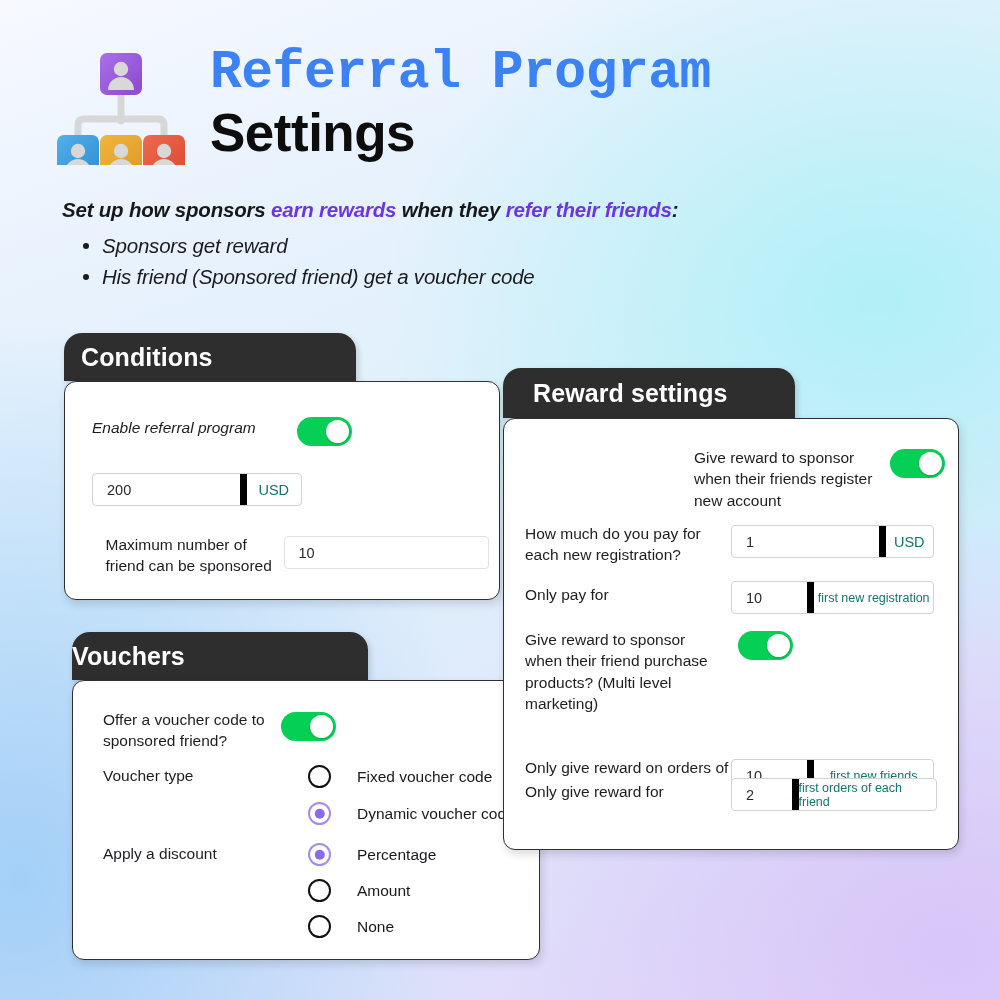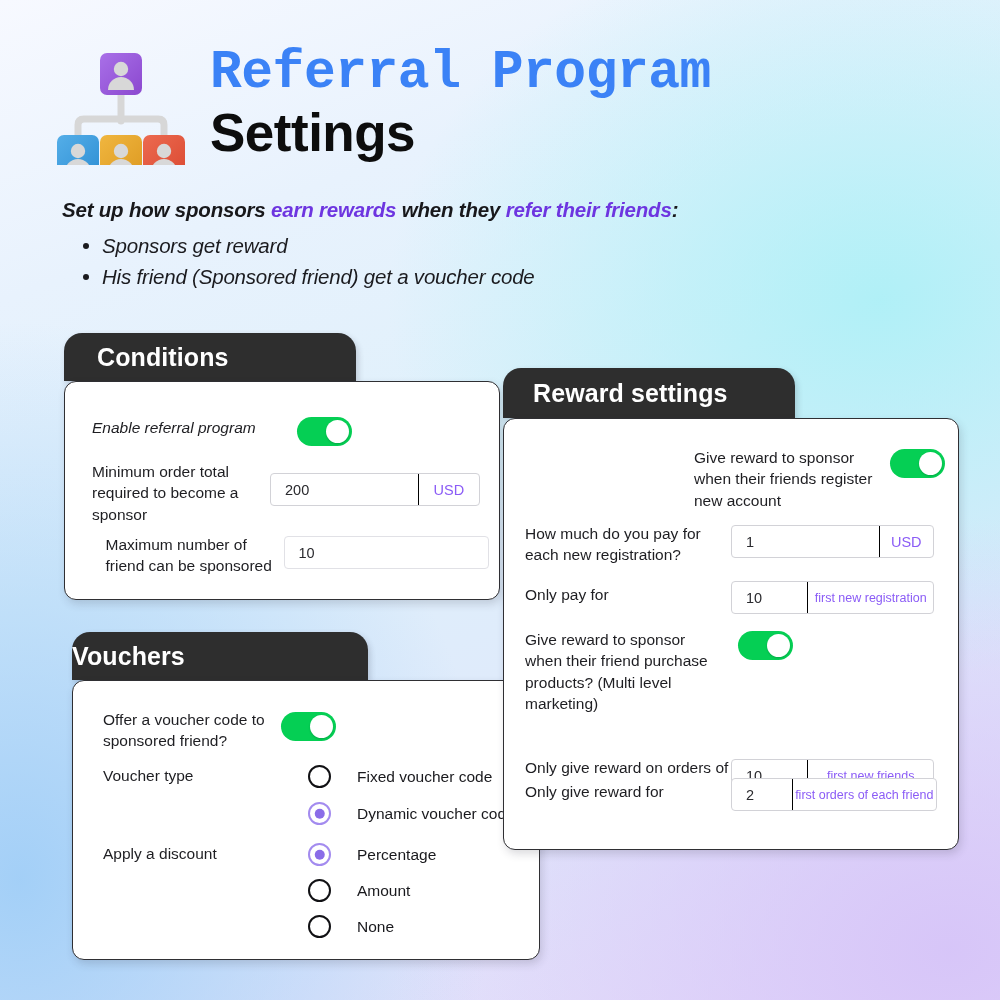--- a/index.html
+++ b/index.html
@@ -166,25 +166,25 @@
     flex: none;
   }
   .field .val {
     display: flex;
     align-items: center;
     padding-left: 14px;
     font-size: 14.5px;
     color: #2a2a2e;
   }
   .field .suffix {
-    border-left: 1px solid #000000;
+    border-left: 7px solid #000000;
     display: flex;
     align-items: center;
     justify-content: center;
-    color: #8b5cf6;
+    color: #0f766e;
   }
 
   
   .radio-row {
     display: flex;
     align-items: center;
     gap: 26px;
   }
   .radio {
     width: 23px;
@@ -280,33 +280,32 @@
 
 <div class="intro">
   <div class="intro-lead"><span>Set up how sponsors </span><span class="hl">earn rewards</span><span> when they </span><span class="hl">refer their friends</span><span>:</span></div>
   <ul class="intro-list">
     <li>Sponsors get reward</li>
     <li>His friend (Sponsored friend) get a voucher code</li>
   </ul>
 </div>
 
 <div class="card">
-  <div class="card-tab" style="left:64px; top:333px; width:292px; height:48px; padding-left:33px;">
+  <div class="card-tab" style="left:64px; top:333px; width:292px; height:48px; padding-left:17px;">
     <span>Conditions</span>
   </div>
 
   <div class="card-body" style="left:64px; top:381px; width:436px; height:219px;">
 
     <div class="row" style="left:27px; top:35px; width:400px;">
       <div class="row-label" style="width:205px; font-size:15.5px;font-style:italic;">Enable referral program</div>
       <div class="toggle"></div>
     </div>
 
     <div class="row" style="left:27px; top:79px; width:410px;">
-      <div class="row-label" style="width:178px; font-size:15.5px;">Minimum order total required to become a sponsor</div>
       <div class="field" style="width:210px; margin-top:12px;">
         <div class="val" style="width:148px;">200</div>
         <div class="suffix" style="width:62px; font-size:14.5px;">USD</div>
       </div>
     </div>
 
     <div class="row" style="left:27px; top:152px; width:410px;justify-content:center;">
       <div class="row-label" style="width:178px; font-size:15.5px;">Maximum number of friend can be sponsored</div>
       <div class="field" style="width:205px; margin-top:2px; border-color:#e1e1e6;">
         <div class="val" style="width:205px;">10</div>

